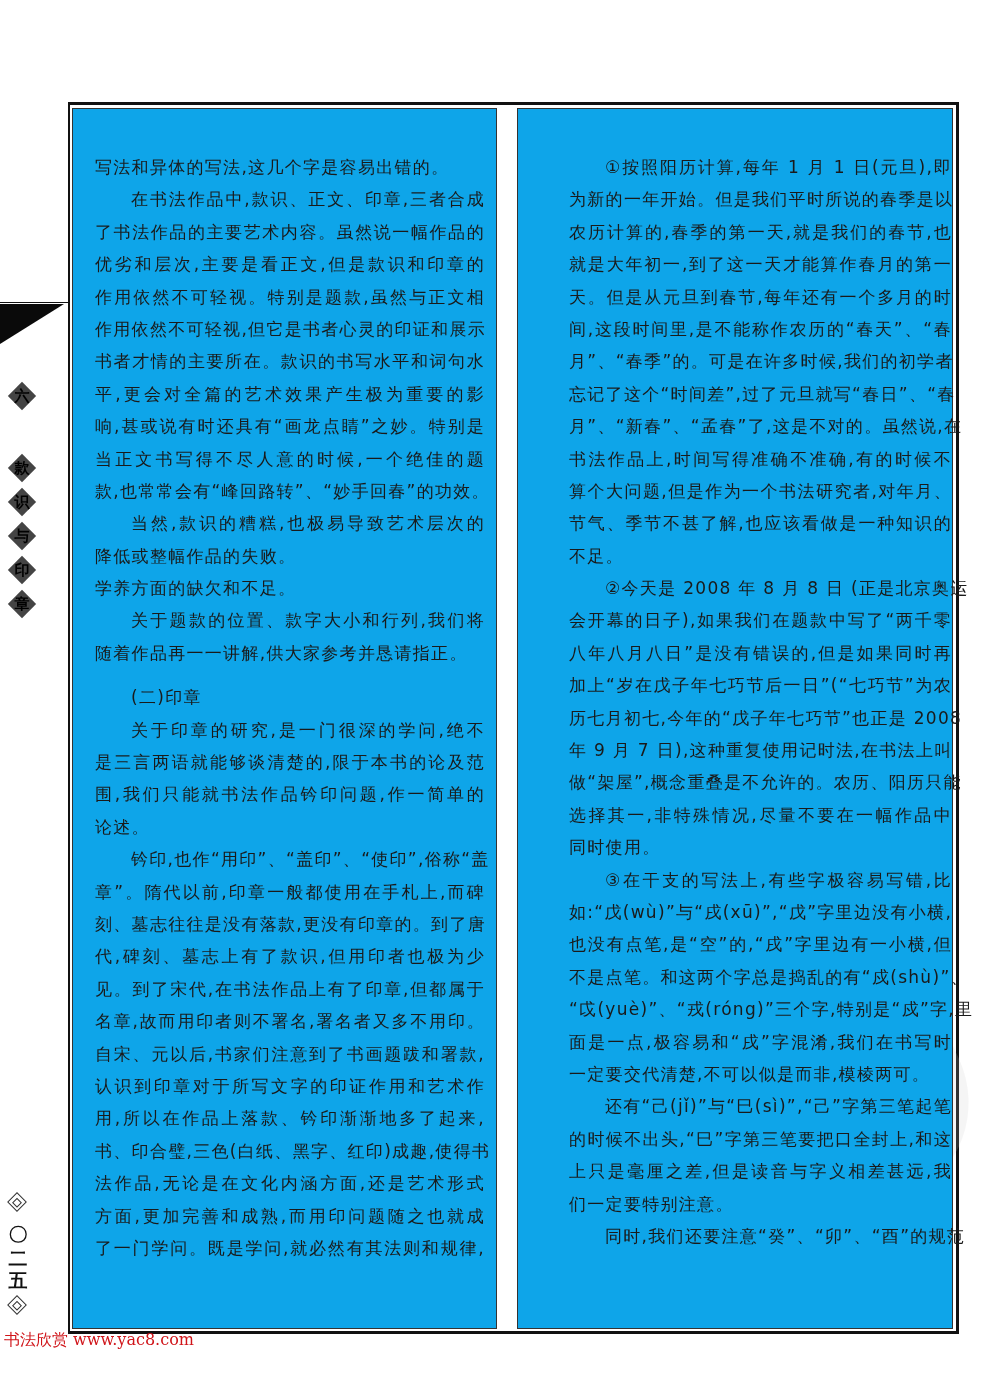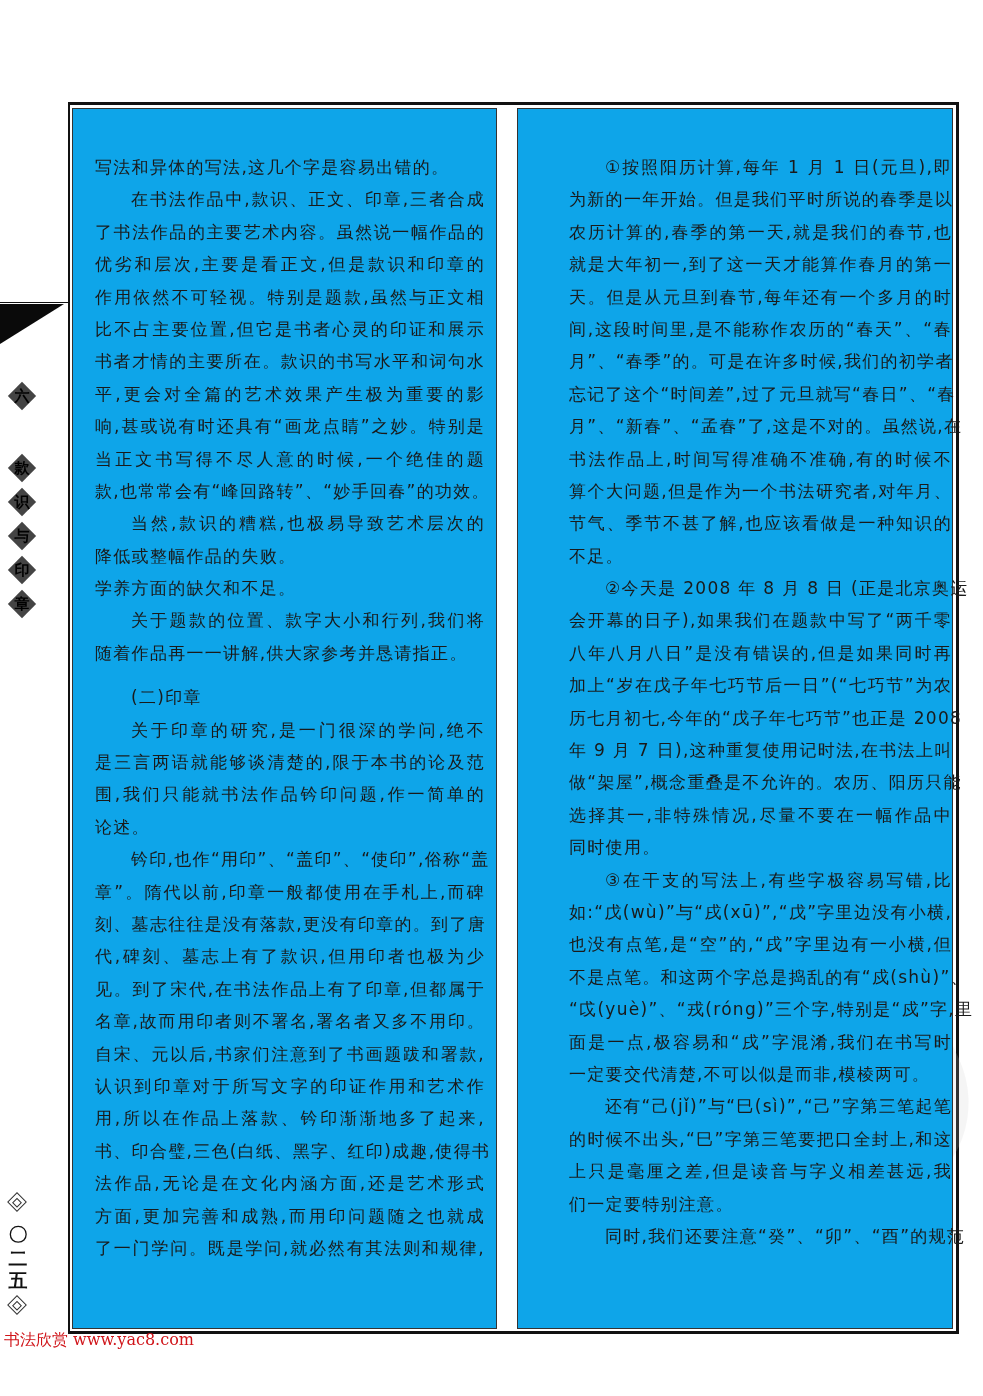--- a/index.html
+++ b/index.html
@@ -42,21 +42,21 @@
 
 <div class="wm-bg"></div>
 
 <div class="col-box col-left">
   <div class="col-text" id="left-lines">
       <div class="line last">写法和异体的写法,这几个字是容易出错的。</div>
       <div class="line indent">在书法作品中,款识、正文、印章,三者合成</div>
       <div class="line">了书法作品的主要艺术内容。虽然说一幅作品的</div>
       <div class="line">优劣和层次,主要是看正文,但是款识和印章的</div>
       <div class="line">作用依然不可轻视。特别是题款,虽然与正文相</div>
-      <div class="line">比不占主要位置,但它是书者心灵的印证和展示</div>
+      <div class="line">作用依然不可轻视,但它是书者心灵的印证和展示</div>
       <div class="line">书者才情的主要所在。款识的书写水平和词句水</div>
       <div class="line">平,更会对全篇的艺术效果产生极为重要的影</div>
       <div class="line">响,甚或说有时还具有“画龙点睛”之妙。特别是</div>
       <div class="line">当正文书写得不尽人意的时候,一个绝佳的题</div>
       <div class="line last">款,也常常会有“峰回路转”、“妙手回春”的功效。</div>
       <div class="line indent">当然,款识的糟糕,也极易导致艺术层次的</div>
       <div class="line last">降低或整幅作品的失败。</div>
       <div class="line last">学养方面的缺欠和不足。</div>
       <div class="line indent">关于题款的位置、款字大小和行列,我们将</div>
       <div class="line last">随着作品再一一讲解,供大家参考并恳请指正。</div>

